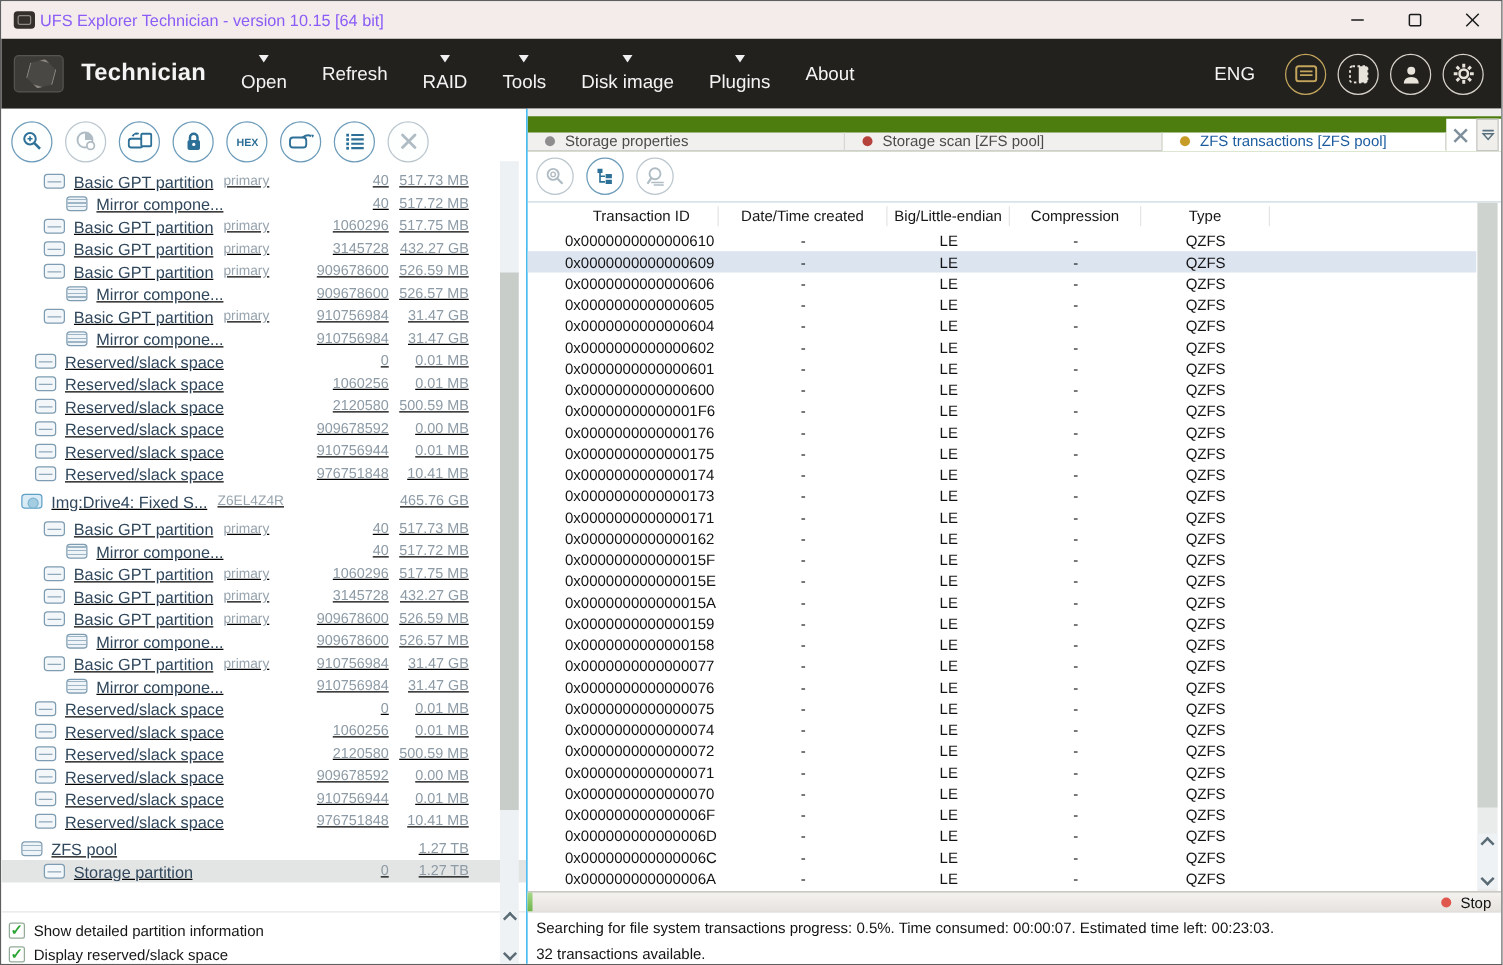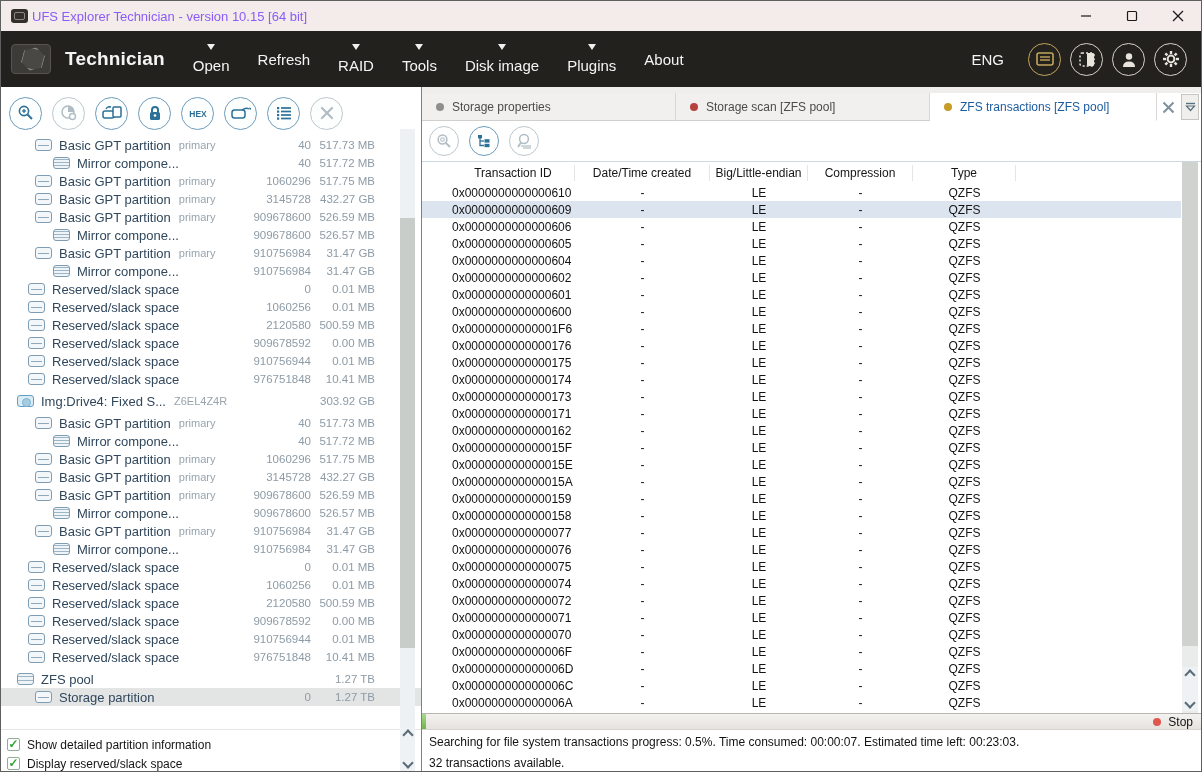--- a/index.html
+++ b/index.html
@@ -24,21 +24,21 @@
   .lang{font-size:15px;margin-right:24px;}
   .mb-circles{display:flex;gap:9px;align-items:center;}
   .mb-circle{width:33px;height:33px;border-radius:50%;border:1.5px solid #d7d2c9;display:flex;align-items:center;justify-content:center;}
   .mb-circle.gold{border-color:#c3a55c;}
   
   .main{display:flex;height:686px;}
   .left-panel{width:421px;border-right:1px solid #0ea5e9;display:flex;flex-direction:column;background:#fff;position:relative;}
   .lp-toolbar{height:46px;display:flex;align-items:center;gap:10px;padding:6px 0 0 8px;flex:none;}
   .circ-btn{width:33px;height:33px;border-radius:50%;border:1.7px solid #6d9cba;background:#fdfefe;display:flex;align-items:center;justify-content:center;flex:none;}
   .circ-btn.disabled{border-color:#bcc7ce;}
-  .lp-tree{flex:1;position:relative;padding:3px 0 0 0;overflow:hidden;}
+  .lp-tree{flex:1;position:relative;padding:3px 0 0 0;overflow:hidden;text-decoration:underline;}
   .tree-row{height:18px;display:flex;align-items:center;font-size:13px;color:#30475c;white-space:nowrap;padding-right:46px;}
   .tree-row.gap-top{margin-top:4px;}
   .tree-row.selected{background:#e3e5e4;}
   .lvl-root{padding-left:16px;}
   .lvl-child{padding-left:34px;}
   .lvl-grandchild{padding-left:52px;}
   .lvl-slack{padding-left:27px;}
   .t-icon{width:17px;height:12px;margin-right:7px;position:relative;flex:none;border-radius:3px;}
   .icon-drive{border:1px solid #7e9cb2;background:#f3f7fa;}
   .icon-drive::after{content:'';position:absolute;left:2px;right:2px;bottom:1px;height:3px;border-top:1px solid #8fa8ba;}
@@ -57,21 +57,21 @@
   .sc-arrows{position:absolute;left:0;right:0;bottom:2px;height:44px;background:#eef2f4;display:flex;flex-direction:column;align-items:center;justify-content:space-between;padding:4px 0;}
   .chev{width:8px;height:8px;border-right:2px solid #5a6b76;border-bottom:2px solid #5a6b76;}
   .chev.up{transform:rotate(-135deg);}
   .chev.down{transform:rotate(45deg);}
   .lp-footer{flex:none;height:44px;border-top:1px solid #e6e6e6;padding:5px 0 0 6px;}
   .chk-row{display:flex;align-items:center;height:19px;gap:7px;font-size:12px;color:#161616;}
   .chk-box{width:13px;height:13px;border:1px solid #93ab97;background:#fff;border-radius:2px;color:#2ca534;font-size:12px;font-weight:bold;line-height:11px;text-align:center;flex:none;}
   
   .right-panel{flex:1;display:flex;flex-direction:column;background:#fff;}
   .rp-topstrip{height:6px;background:#efeeec;flex:none;}
-  .tabbar{height:28px;display:flex;flex:none;background:#f9a8d4;}
+  .tabbar{height:28px;display:flex;flex:none;background:#4d7c0f;align-items:flex-end;}
   .tab{display:flex;align-items:center;padding-left:14px;gap:8px;font-size:12px;color:#4b4b4b;background:#f1f0ee;border-bottom:1px solid #cfcfcd;border-right:1px solid #d8d7d5;}
   .tab .dot{width:8px;height:8px;border-radius:50%;flex:none;}
   .tab.active{background:#fff;border-bottom:1px solid transparent;color:#1c5c9e;}
   .tab-filler{flex:1;display:flex;align-items:center;justify-content:flex-end;gap:6px;background:#fff;padding-right:2px;}
   .tab-list-btn{width:18px;height:26px;border:1px solid #c6c6c4;background:#f0efec;display:flex;align-items:center;justify-content:center;}
   .rp-toolbar{height:41px;flex:none;display:flex;align-items:center;gap:10px;padding-left:7px;border-bottom:1px solid #ccd9e2;}
   .circ-sm{width:30px;height:30px;border-radius:50%;border:1.6px solid #6d9cba;background:#fff;display:flex;align-items:center;justify-content:center;flex:none;}
   .circ-sm.disabled{border-color:#bcc7ce;}
   .table-area{flex:1;position:relative;overflow:hidden;padding-right:20px;}
   .txn-header{display:flex;height:22px;align-items:center;font-size:12px;color:#161616;}
@@ -379,21 +379,21 @@
     <span class="t-flex"></span>
     <span class="t-num">976751848</span>
     <span class="t-size">10.41 MB</span>
   </div>
           <div class="tree-row lvl-root gap-top">
     <span class="t-icon icon-image"></span>
     <span class="t-label">Img:Drive4: Fixed S...</span>
     <span class="t-tag">Z6EL4Z4R</span>
     <span class="t-flex"></span>
     <span class="t-num"></span>
-    <span class="t-size">303.92 GB</span>
+    <span class="t-size">465.76 GB</span>
   </div>
           <div class="tree-row lvl-child gap-top">
     <span class="t-icon icon-drive"></span>
     <span class="t-label">Basic GPT partition</span>
     <span class="t-tag">primary</span>
     <span class="t-flex"></span>
     <span class="t-num">40</span>
     <span class="t-size">517.73 MB</span>
   </div>
           <div class="tree-row lvl-grandchild">

